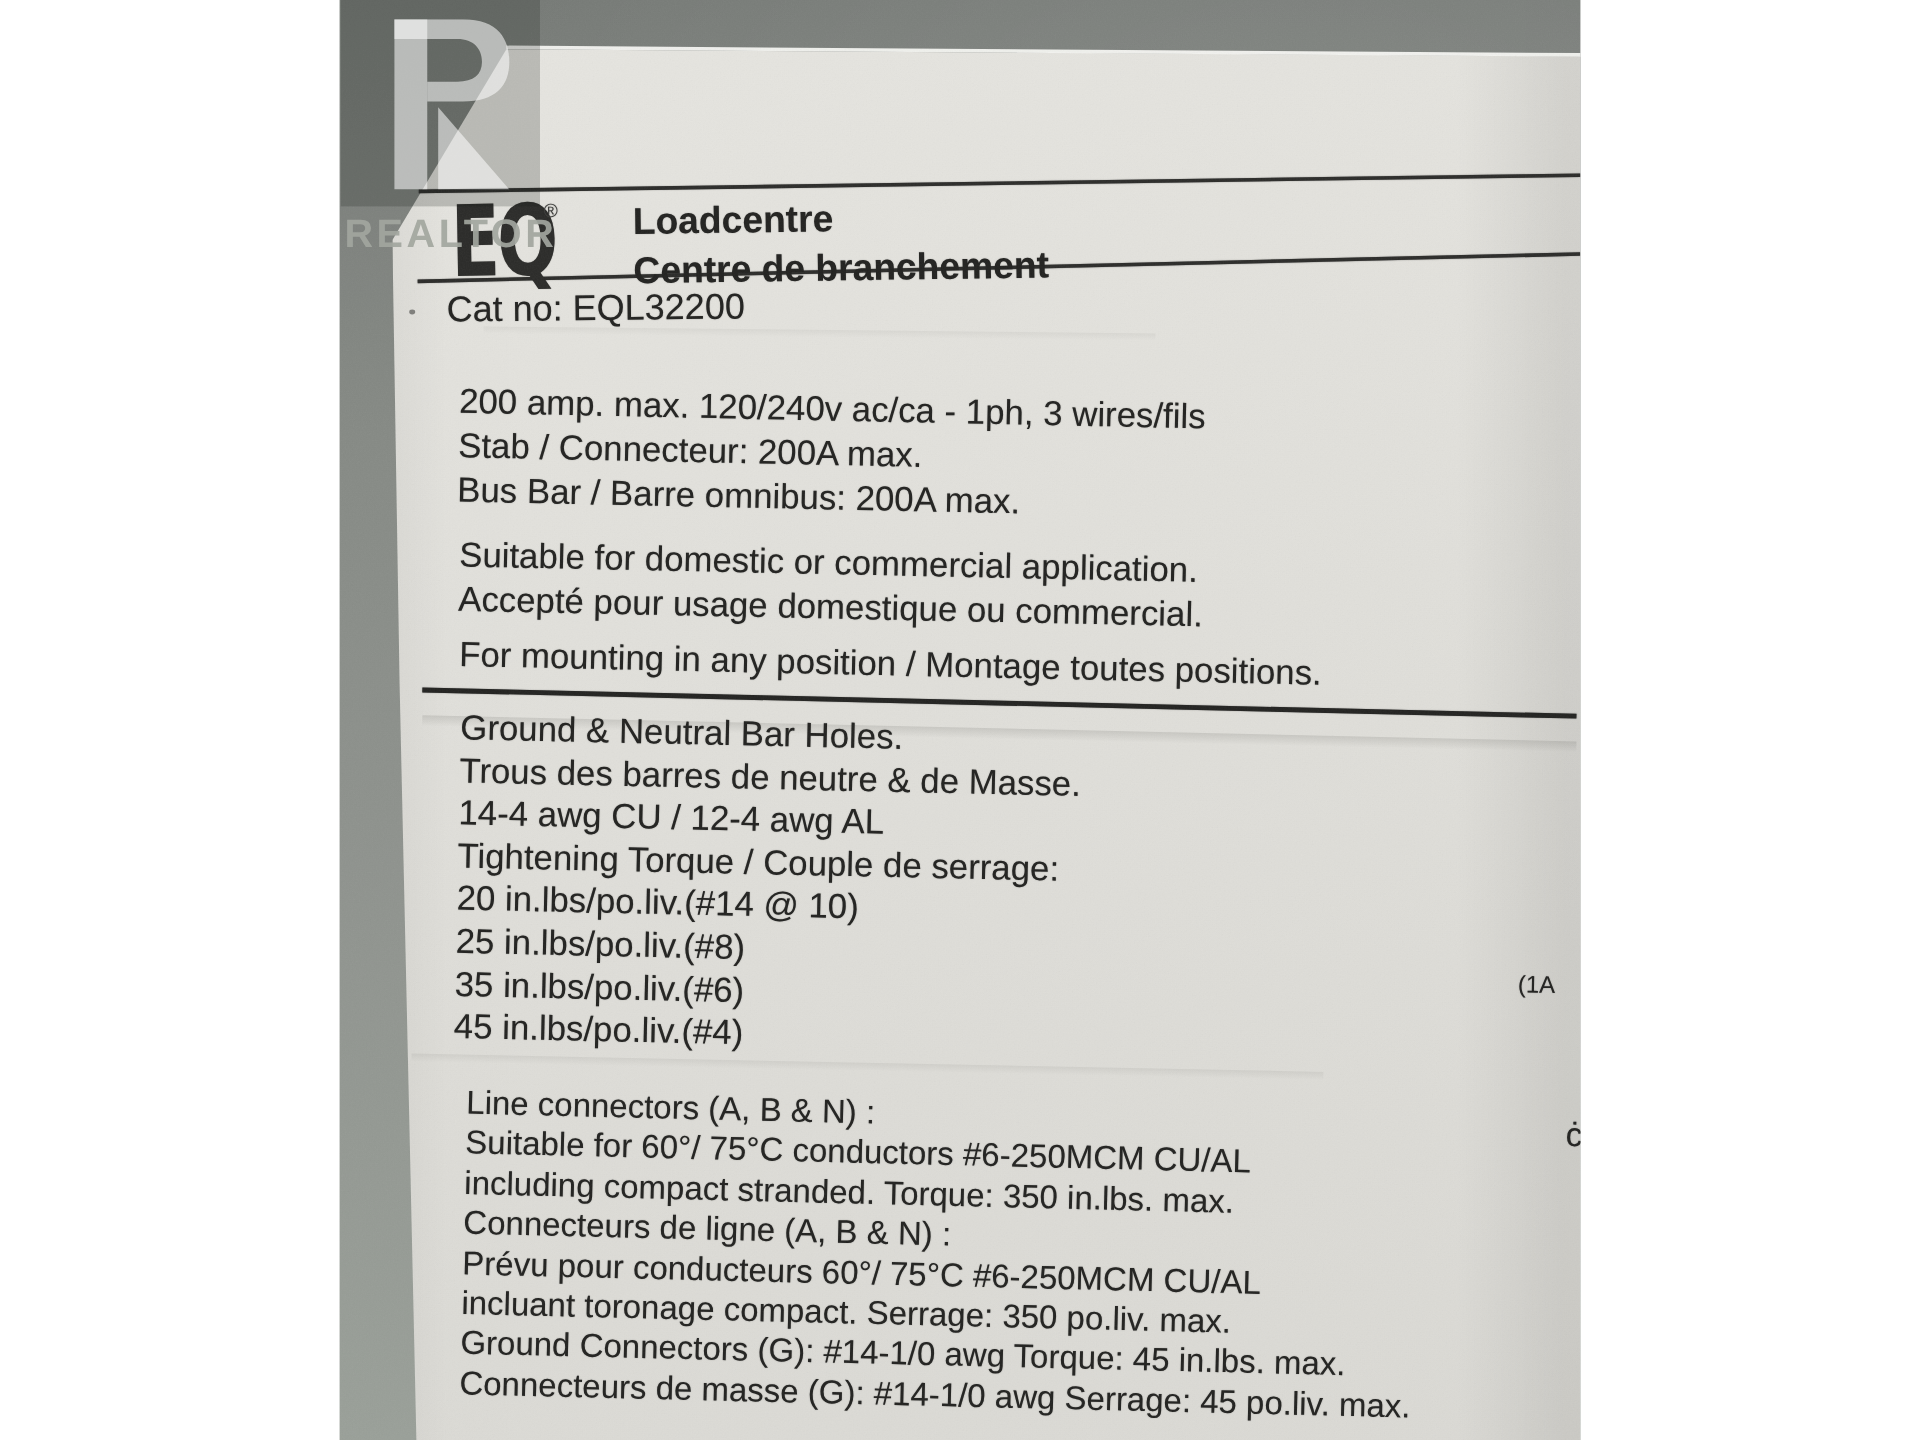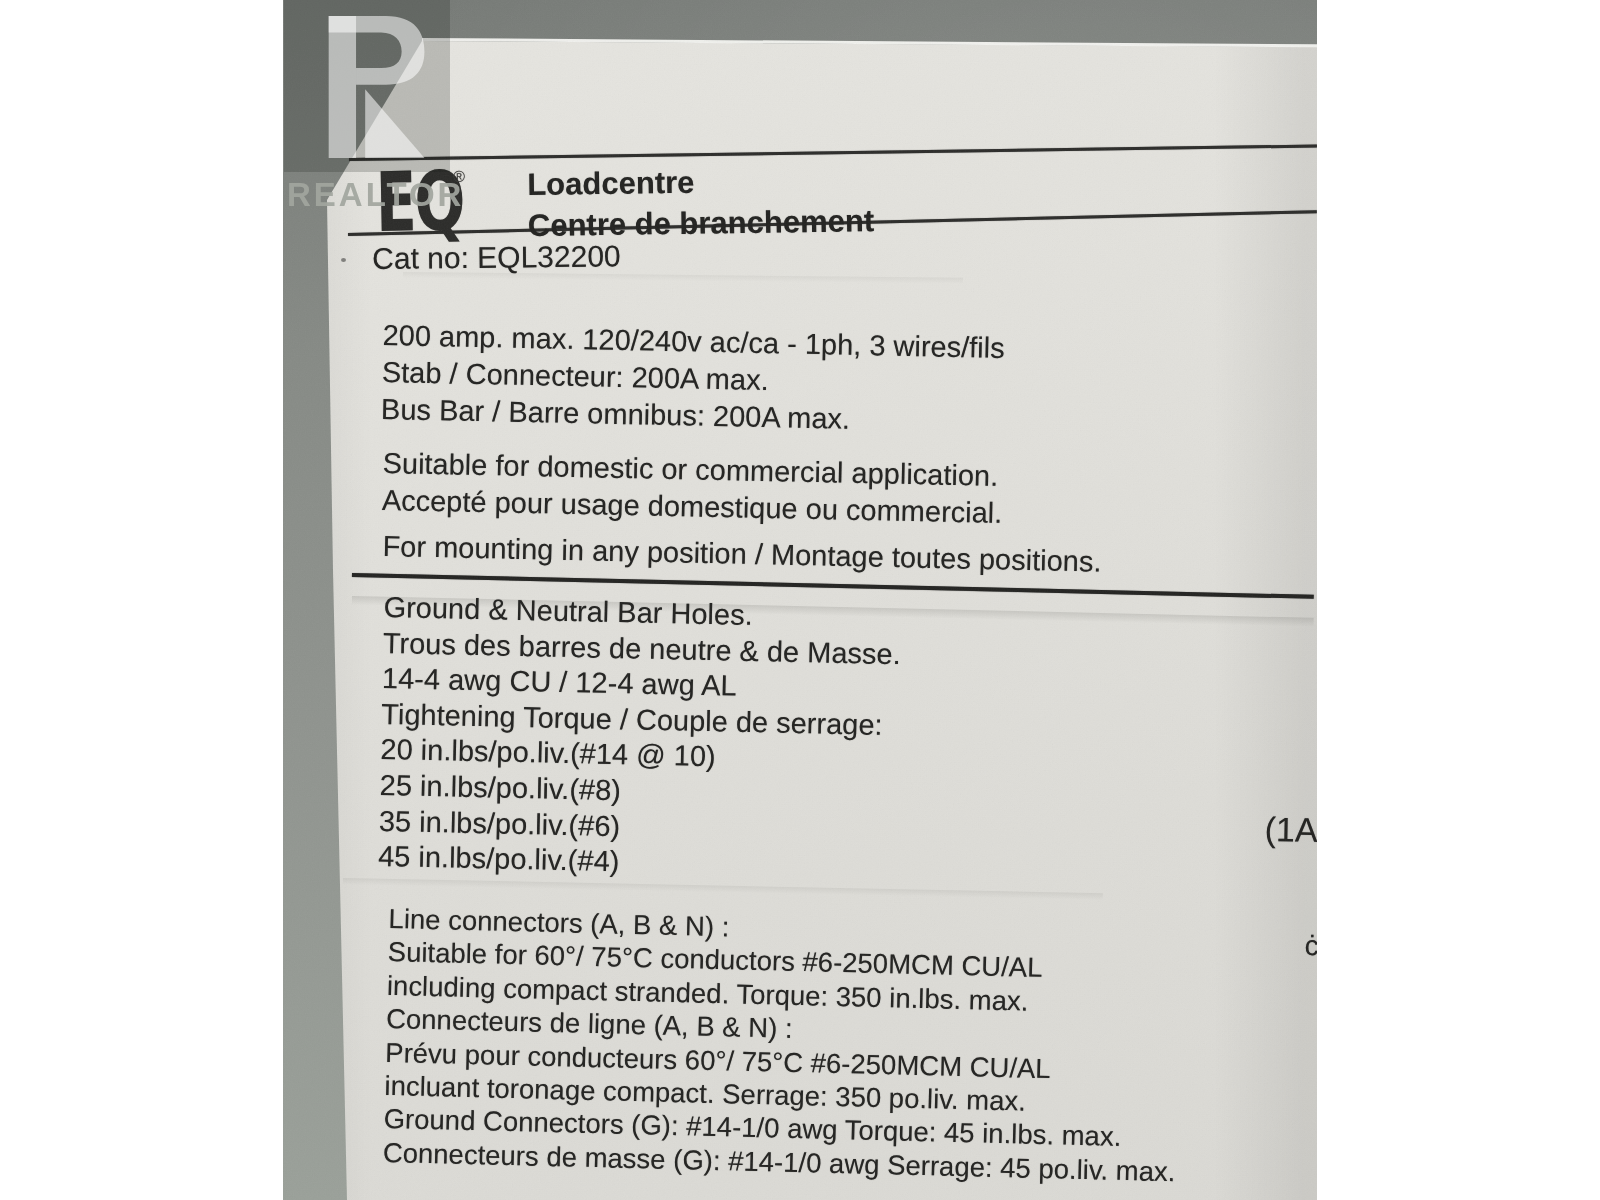--- a/index.html
+++ b/index.html
@@ -38,21 +38,21 @@
        transform:rotate(-1deg) scaleX(0.73);}
   .eq-reg{left:170px;top:168px;font-size:16px;color:#3c3c3a;transform:rotate(-1deg);}
   .hdr-titles{left:244px;top:164px;font-size:31px;font-weight:bold;line-height:41px;transform:rotate(-0.8deg);}
   .cat-no{left:89px;top:242px;font-size:30px;transform:rotate(-0.6deg);}
   .blk{font-size:29px;line-height:37px;transform:rotate(1.2deg);}
   .blk.b1{left:100px;top:317px;}
   .blk.b2{left:100px;top:445px;line-height:37px;}
   .blk.b3{left:100px;top:528px;transform:rotate(1.25deg);}
   .blk.gn{left:101px;top:590px;line-height:35.6px;transform:rotate(1.25deg);}
   .blk.lc{left:106px;top:902px;font-size:27.5px;line-height:33.4px;transform:rotate(1.4deg);}
-  .frag1{left:982px;top:810px;font-size:34px;transform:rotate(1deg);}
+  .frag1{left:982px;top:810px;font-size:20px;transform:rotate(1deg);}
   .frag2{left:1022px;top:930px;font-size:28px;transform:rotate(1deg);}
   .speck{position:absolute;left:58px;top:258px;width:5px;height:4px;border-radius:50%;
          background:#4c4c4a;opacity:0.65;}
   
   .wm{position:absolute;left:0;top:0;z-index:9;pointer-events:none;}
   .wm-box{position:absolute;left:1px;top:0;width:166px;height:172px;background:rgba(22,26,22,0.20);}
   .wm-r{position:absolute;left:32px;top:16px;width:114px;height:142px;}
   .wm-text{position:absolute;left:4px;top:176px;font-size:33px;letter-spacing:3px;
            color:#a2a69f;opacity:0.92;font-weight:700;}
   .grain{position:absolute;left:0;top:0;width:1034px;height:1200px;pointer-events:none;}

